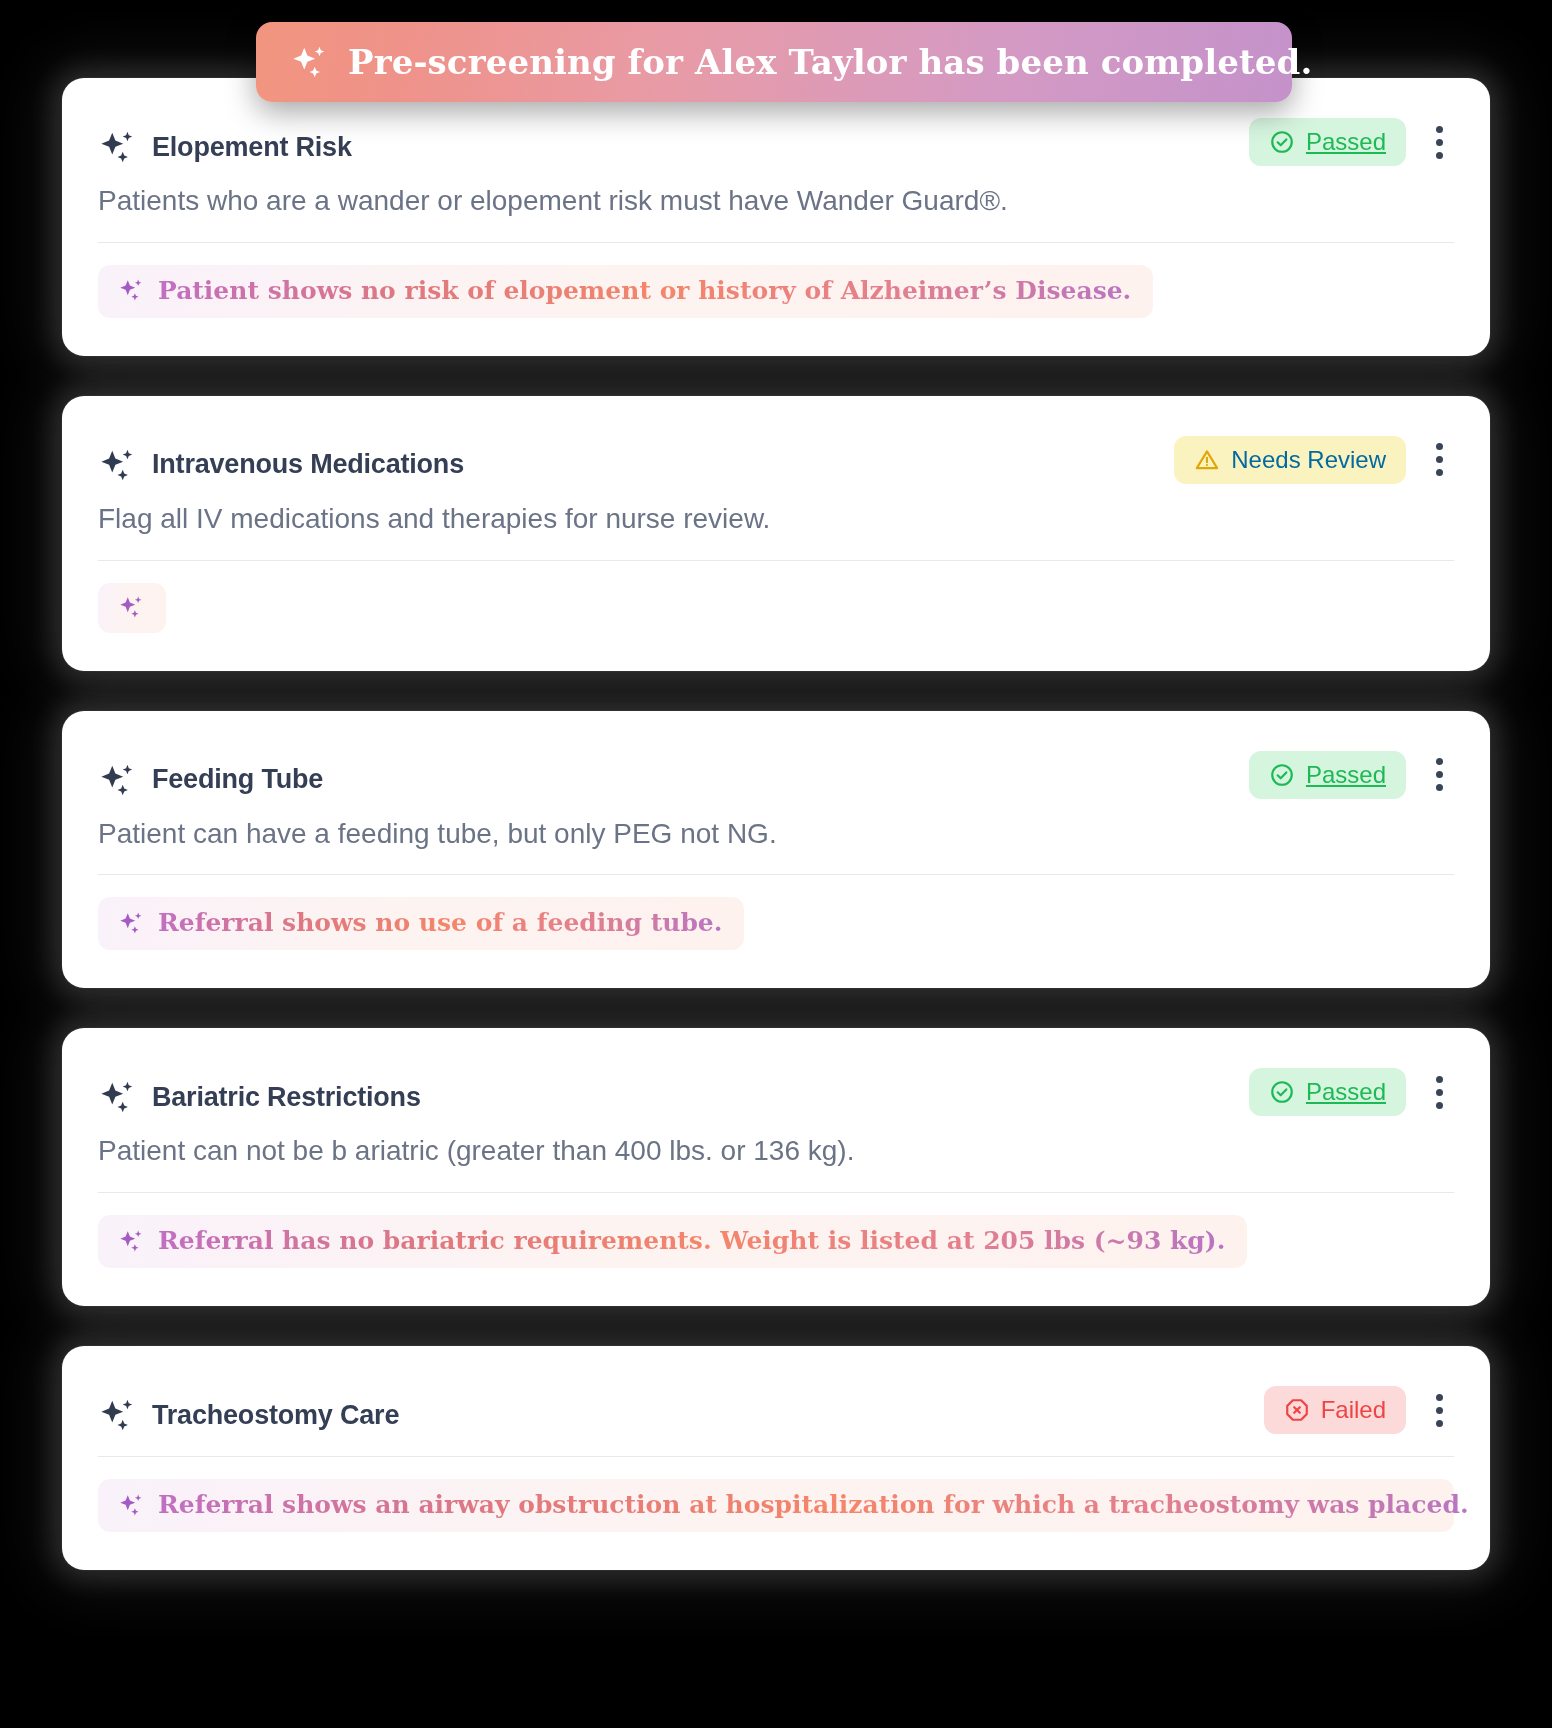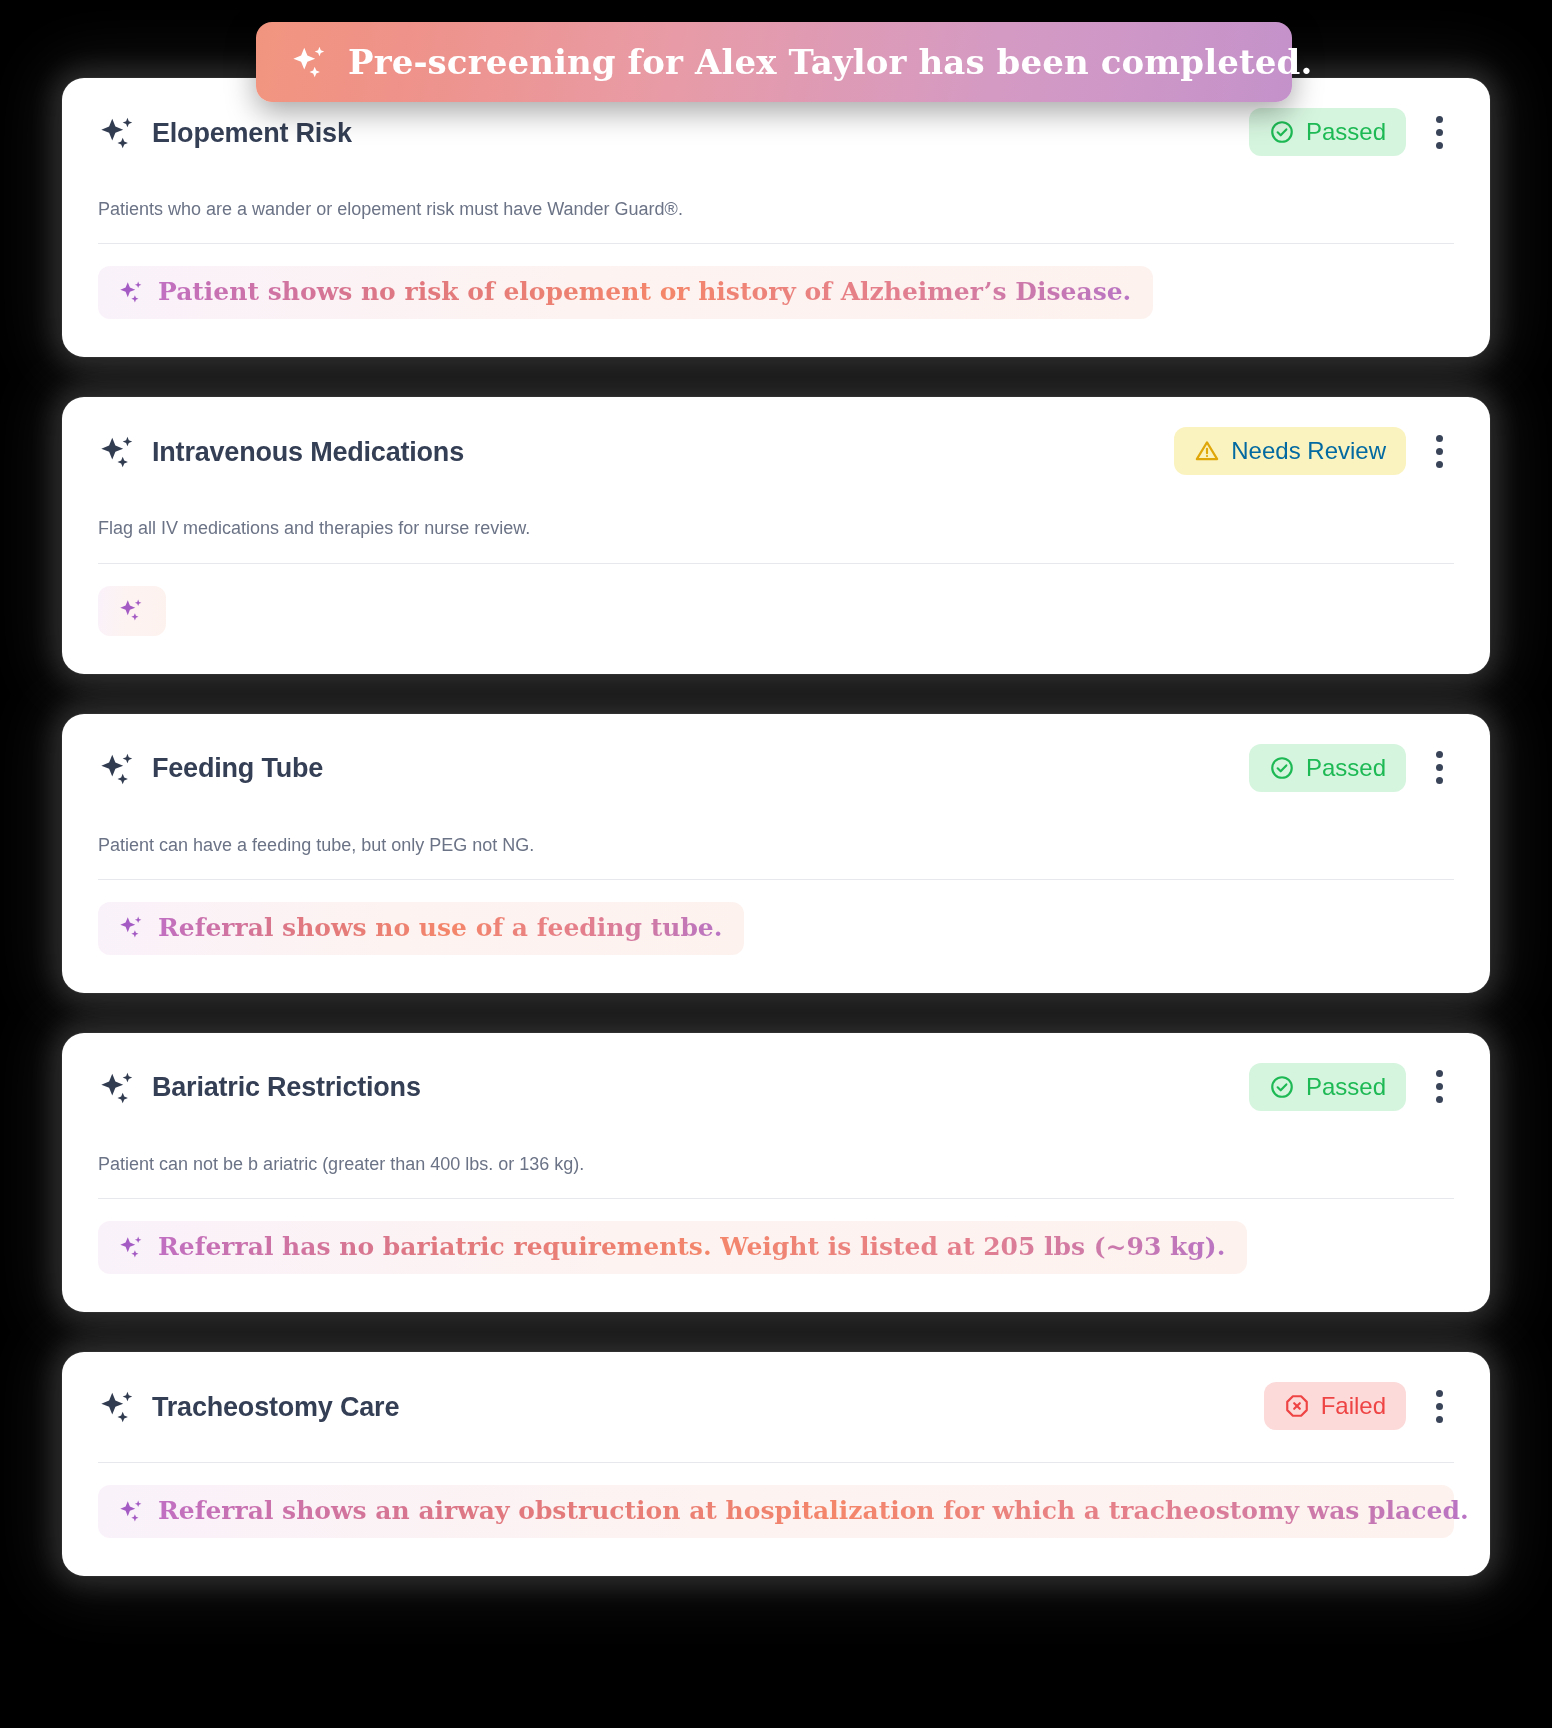--- a/index.html
+++ b/index.html
@@ -63,21 +63,21 @@
     border-radius: 22px;
     padding: 30px 36px 38px 36px;
     box-shadow:
       0 0 0 1px rgba(255,255,255,0.04),
       0 0 26px 10px rgba(255,255,255,0.13),
       0 0 60px 22px rgba(255,255,255,0.07);
   }
 
   .card-head {
     display: flex;
-    align-items: flex-start;
+    align-items: flex-end;
     gap: 16px;
     min-height: 58px;
   }
 
   .head-left {
     display: flex;
     align-items: center;
     gap: 16px;
     flex: 1 1 auto;
     min-width: 0;
@@ -104,21 +104,21 @@
     display: inline-flex;
     align-items: center;
     gap: 11px;
     height: 48px;
     padding: 0 20px;
     border-radius: 12px;
     font-size: 24px;
     font-weight: 400;
     white-space: nowrap;
   }
-  .badge.passed  { background: #d6f5df; color: #1db954; }
+  .badge.passed  { background: #d6f5df; color: #1db954; text-decoration: underline; }
   .badge.review  { background: #fbf3bf; color: #0369a1; }
   .badge.failed  { background: #fcdada; color: #ef4444; }
 
   .kebab {
     width: 30px;
     height: 48px;
     display: flex;
     flex-direction: column;
     align-items: center;
     justify-content: center;
@@ -129,22 +129,22 @@
   .kebab i {
     display: block;
     width: 7px;
     height: 7px;
     border-radius: 50%;
     background: #3a4459;
   }
 
   
   .card-desc {
-    margin-top: 31px;
-    font-size: 18px;
+    margin-top: 16px;
+    font-size: 28px;
     line-height: 1.35;
     color: #6b7386;
     font-weight: 400;
   }
 
   .divider {
     margin-top: 22px;
     height: 1px;
     background: #e7e8ee;
     width: 100%;

